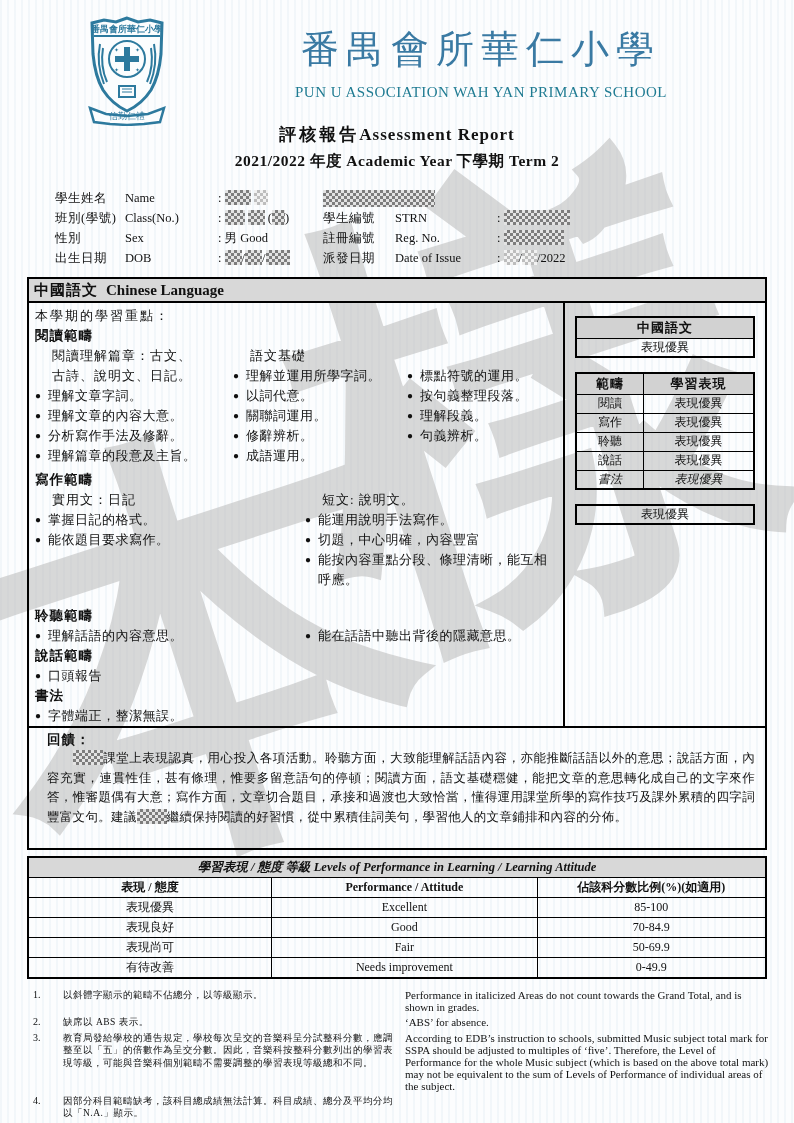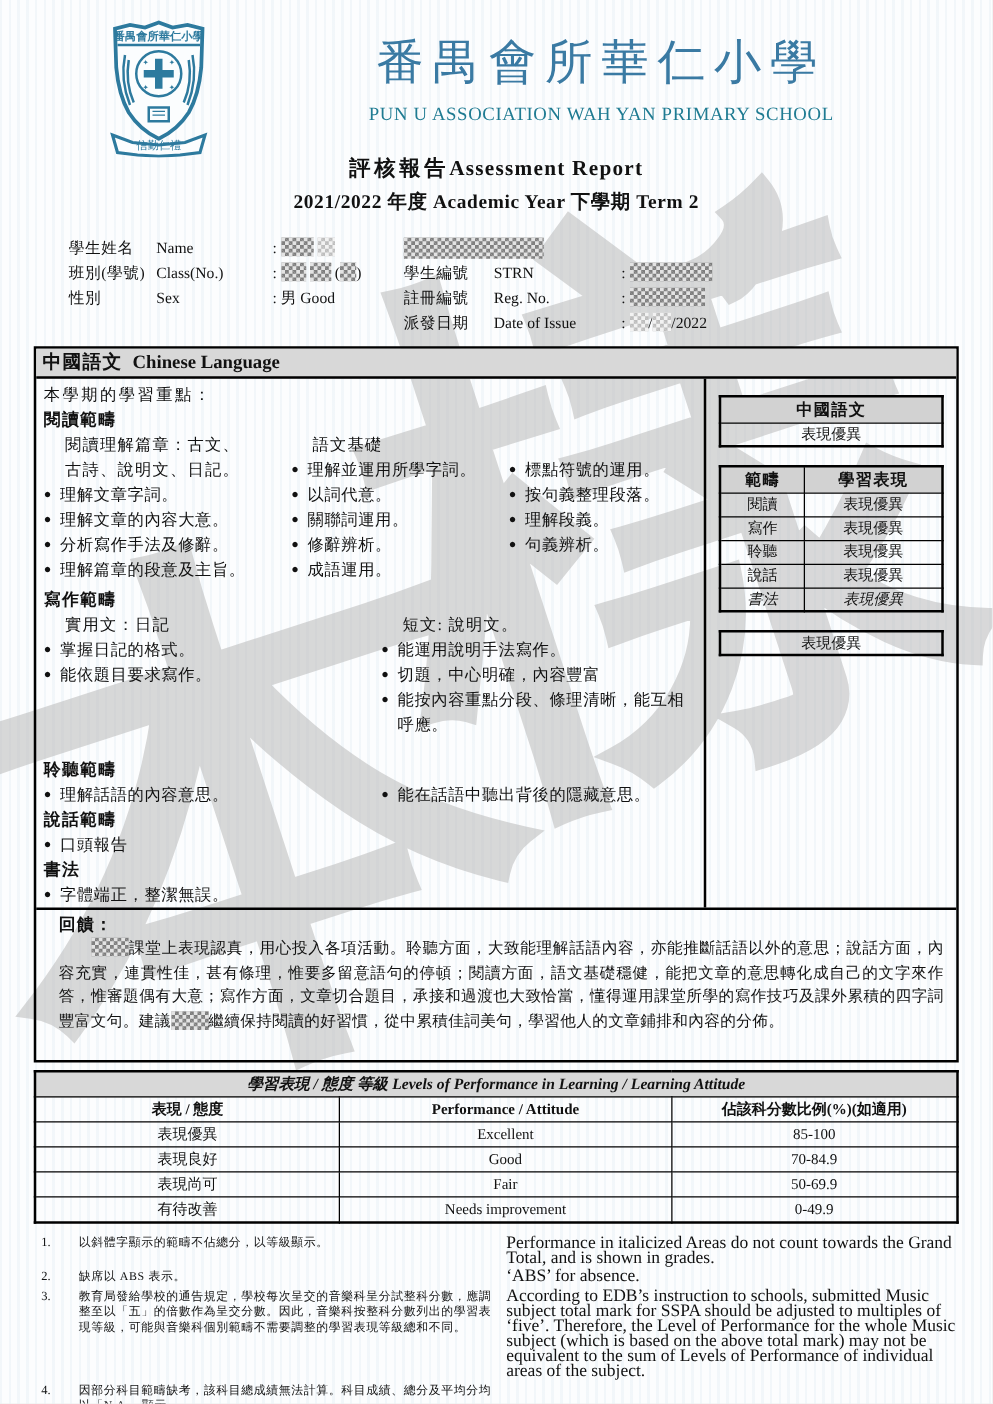--- a/index.html
+++ b/index.html
@@ -90,21 +90,21 @@
   .levels td{border:1.5px solid var(--border);text-align:center;font-size:12px;height:17px;padding:1px 4px;}
   .levels .title-row td{background:var(--header_bar_bg);font-weight:bold;font-size:12.5px;font-style:italic;}
   .levels .head-row td{font-weight:bold;}
   .lv-c1{width:33%;}
   .lv-c2{width:36%;}
   .lv-c3{width:31%;}
   
   .footnotes{margin:10px 24px 0 33px;display:grid;grid-template-columns:24px 332px 1fr;column-gap:6px;row-gap:3px;}
   .fn-num{font-size:10px;}
   .fn-zh{font-size:9.5px;line-height:12.5px;letter-spacing:.5px;}
-  .fn-en{font-size:14px;line-height:12px;padding-left:4px;}
+  .fn-en{font-size:11px;line-height:12px;padding-left:4px;}
 </style>
 </head>
 <body>
 
 <div class="page">
 
   <div class="watermark">
     <span class="wm-char wm1">樣</span>
     <span class="wm-char wm2">本</span>
   </div>
@@ -155,20 +155,25 @@
         <div class="si-row">
           <span class="si-lzh">班別(學號)</span>
           <span class="si-len">Class(No.)</span>
           <span class="si-val"><span class="mz" style="width:20px"></span> <span class="mz" style="width:17px"></span> <span>(</span><span class="mz" style="width:13px"></span><span>)</span></span>
         </div>
         <div class="si-row">
           <span class="si-lzh">性別</span>
           <span class="si-len">Sex</span>
           <span class="si-val">男 Good</span>
         </div>
+        <div class="si-row">
+          <span class="si-lzh">出生日期</span>
+          <span class="si-len">DOB</span>
+          <span class="si-val"><span class="mz" style="width:17px"></span><span>/</span><span class="mz" style="width:17px"></span><span>/</span><span class="mz" style="width:24px"></span></span>
+        </div>
       </div>
       <div class="si-right">
         <div class="si-row si-nameblock">
           <span class="mz" style="width:112px;height:17px"></span>
         </div>
         <div class="si-row">
           <span class="si-lzh">學生編號</span>
           <span class="si-len">STRN</span>
           <span class="si-val"><span class="mz" style="width:66px"></span></span>
         </div>

